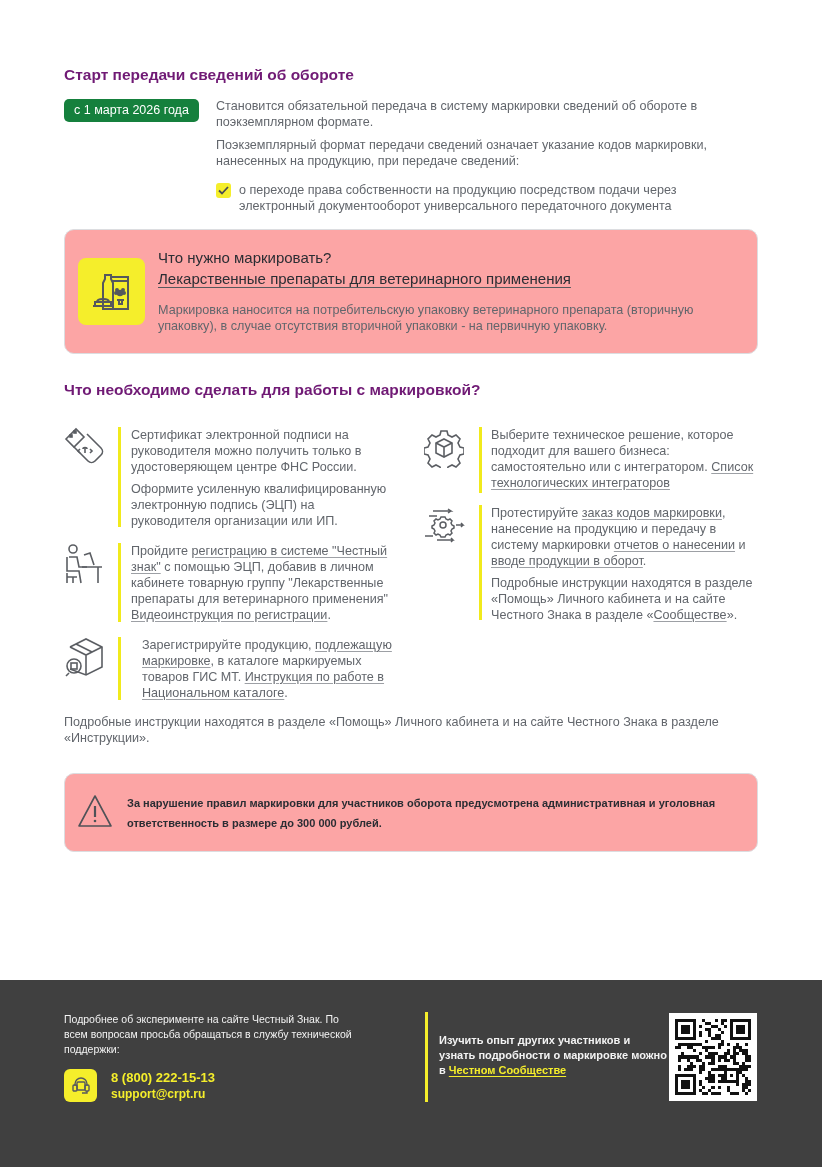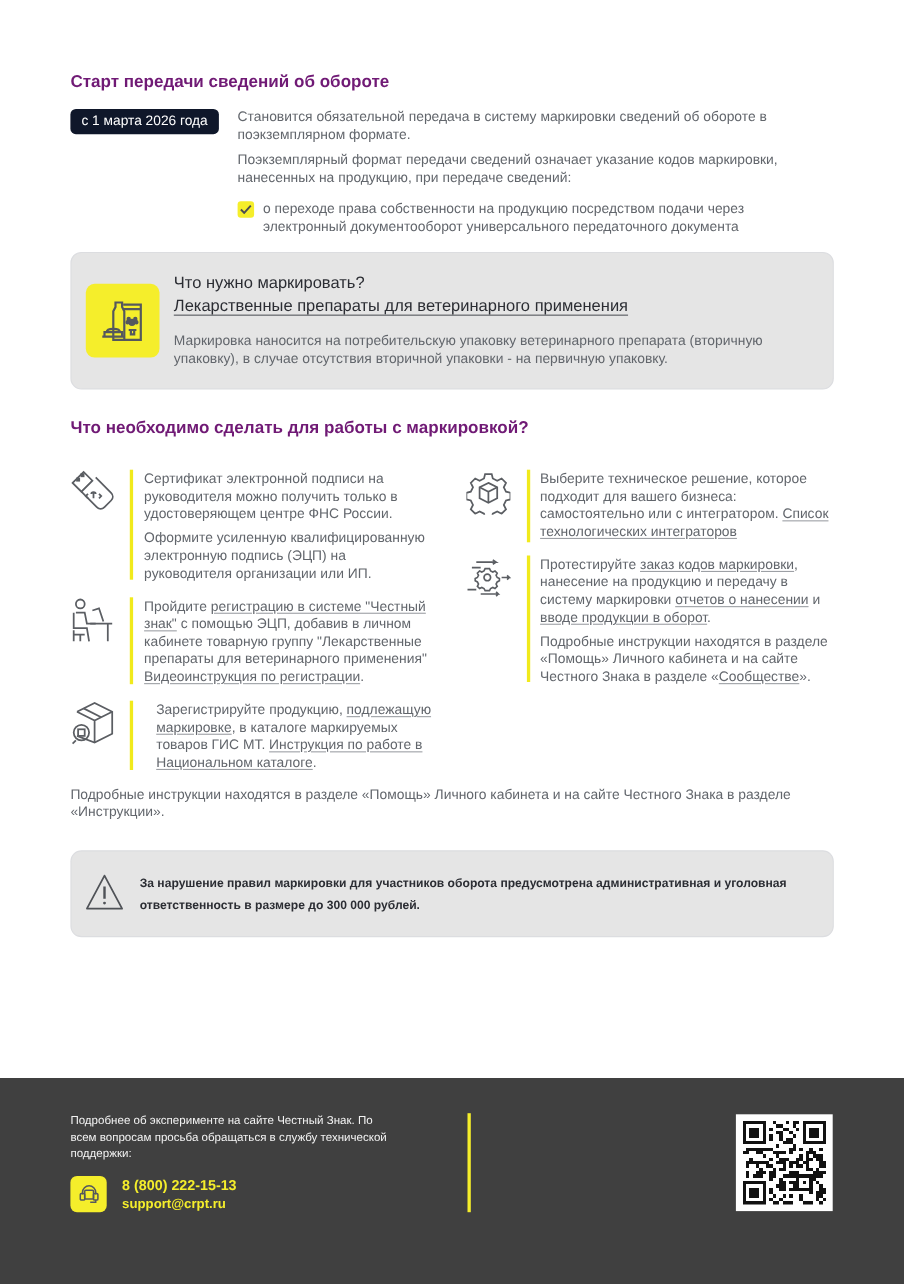--- a/index.html
+++ b/index.html
@@ -2,24 +2,24 @@
 <html><head>
 <meta charset="utf-8">
 <style>
   * { box-sizing: border-box; margin: 0; padding: 0; }
   html, body { width: 822px; height: 1167px; background: #ffffff; overflow: hidden; }
   body { font-family: "DejaVu Sans", "Liberation Sans", sans-serif; color: #5f6368; position: relative; }
   .abs { position: absolute; }
   .h2 { font-family: "Liberation Sans", sans-serif; font-weight: bold; color: #701a75; font-size: 15.5px; }
   .txt { font-family: "Liberation Sans", sans-serif; font-size: 12.6px; line-height: 16px; color: #62666c; }
   .lnk { text-decoration: underline; text-decoration-color: #9da0a5; text-underline-offset: 2px; color: #62666c; }
-  .badge { background: #0f172a; color: #fff; font-family: "Liberation Sans", sans-serif; font-size: 12.5px;
+  .badge { background: #15803d; color: #fff; font-family: "Liberation Sans", sans-serif; font-size: 12.5px;
            border-radius: 5px; padding: 0 10px; height: 23px; line-height: 23px; white-space: nowrap; }
   .check { width: 15px; height: 15px; background: #f5ee2b; border-radius: 3px; display: flex; align-items: center; justify-content: center; }
-  .card { border: 1px solid #dcdde0; border-radius: 10px; background: #e5e5e5; }
+  .card { border: 1px solid #dcdde0; border-radius: 10px; background: #fca5a5; }
   .yicon { background: #f5ee2b; border-radius: 8px; display: flex; align-items: center; justify-content: center; }
   .bar { width: 3px; background: #f1ea1c; }
   .step-txt p + p { margin-top: 6px; }
   .footer { left: 0; top: 980px; width: 822px; height: 187px; background: #404040; }
   .ftxt { font-family: "Liberation Sans", sans-serif; font-size: 10.5px; line-height: 15px; color: #f3f3f3; }
   .fy { color: #f5ee2b; font-weight: bold; font-family: "Liberation Sans", sans-serif; }
   .icon svg { display: block; }
 </style>
 </head>
 <body>
@@ -159,20 +159,23 @@
       <rect x="3" y="10" width="4" height="6" rx="1"></rect>
       <rect x="15" y="10" width="4" height="6" rx="1"></rect>
       <path d="M17 16 v2 h-5"></path>
       <rect x="7" y="7" width="8" height="8" rx="1"></rect>
     </svg>
   </div>
   <div class="abs fy" style="left:111px;top:90px;font-size:13px;">8 (800) 222-15-13</div>
   <div class="abs fy" style="left:111px;top:107px;font-size:12px;">support@crpt.ru</div>
 
   <div class="abs bar" style="left:425px;top:32px;height:90px;background:#f5ee2b;"></div>
+  <div class="abs" style="left:439px;top:53px;width:230px;font-family:'Liberation Sans',sans-serif;font-weight:bold;font-size:11px;line-height:15px;color:#f3f3f3;">
+    <span>Изучить опыт других участников и узнать подробности о маркировке можно в </span><a style="color:#f5ee2b;text-decoration:underline;text-underline-offset:2px;">Честном Сообществе</a>
+  </div>
 
   <div class="abs" style="left:669px;top:33px;width:88px;height:88px;background:#fff;padding:6px;">
     <svg id="qr" width="76" height="76" viewBox="0 0 25 25" shape-rendering="crispEdges">
         <rect x="9" y="0" width="1" height="1" fill="#111"></rect>
         <rect x="13" y="0" width="1" height="1" fill="#111"></rect>
         <rect x="15" y="0" width="1" height="1" fill="#111"></rect>
         <rect x="16" y="0" width="1" height="1" fill="#111"></rect>
         <rect x="10" y="1" width="1" height="1" fill="#111"></rect>
         <rect x="11" y="1" width="1" height="1" fill="#111"></rect>
         <rect x="15" y="1" width="1" height="1" fill="#111"></rect>

